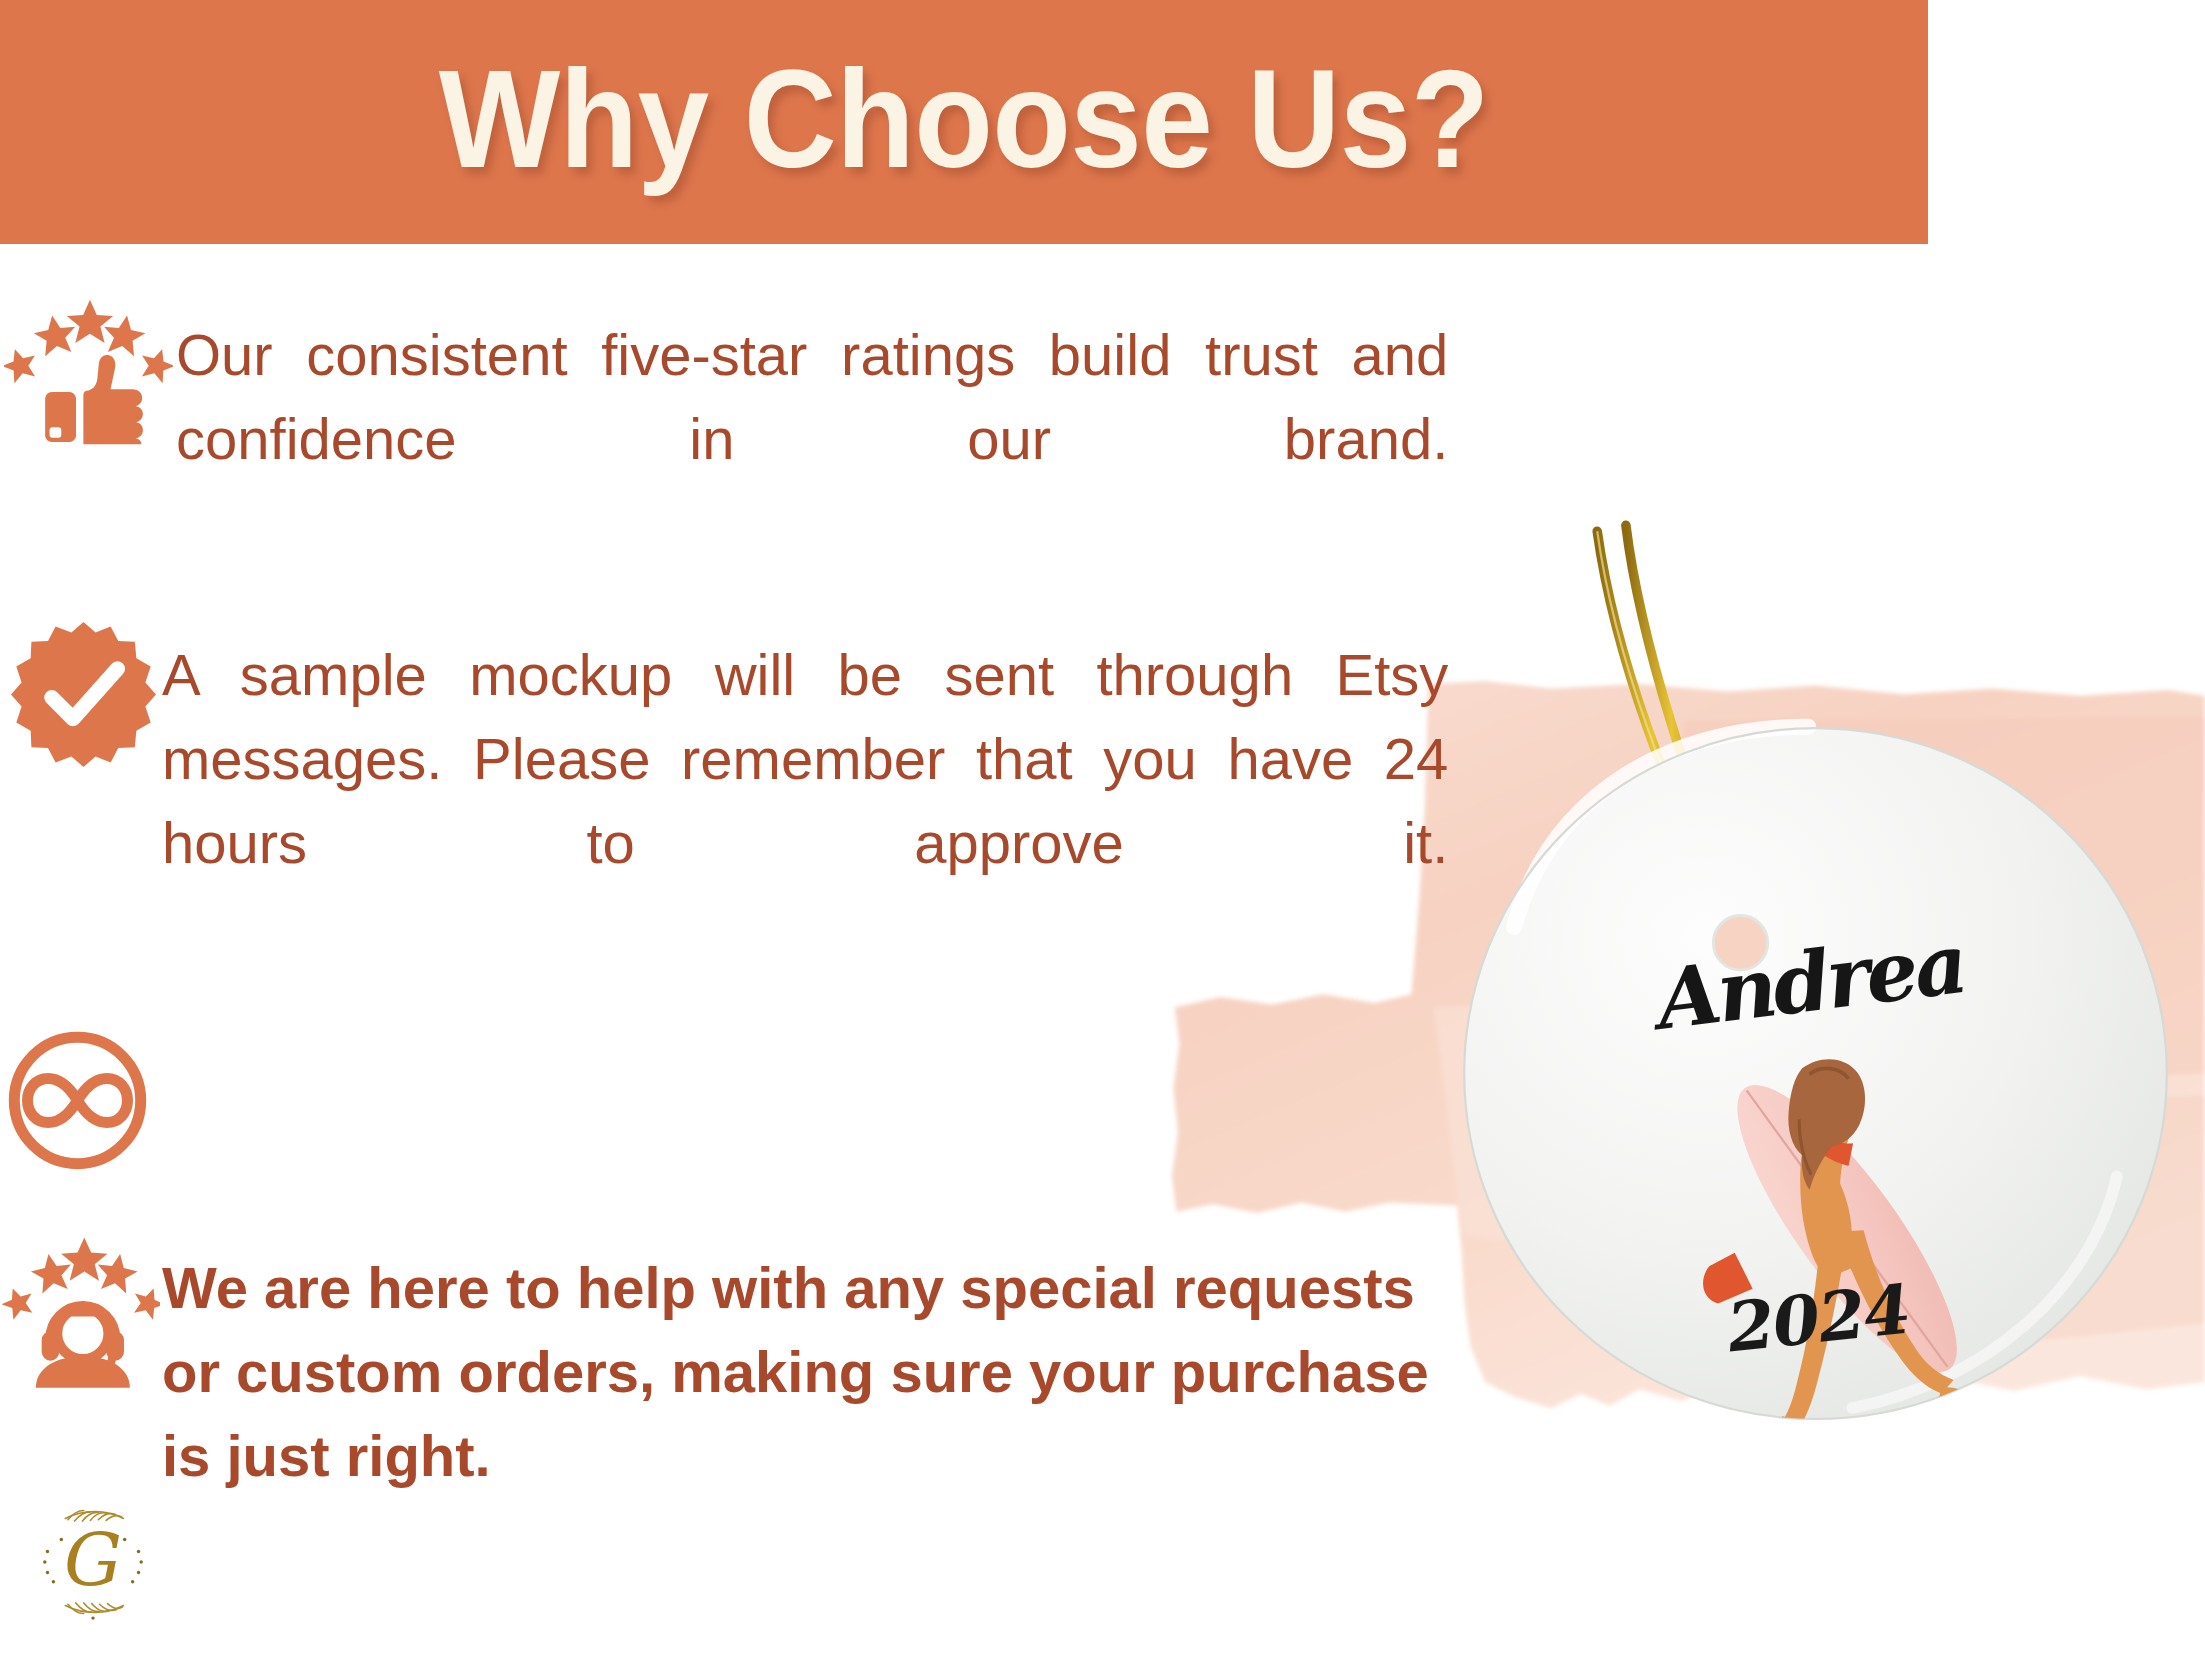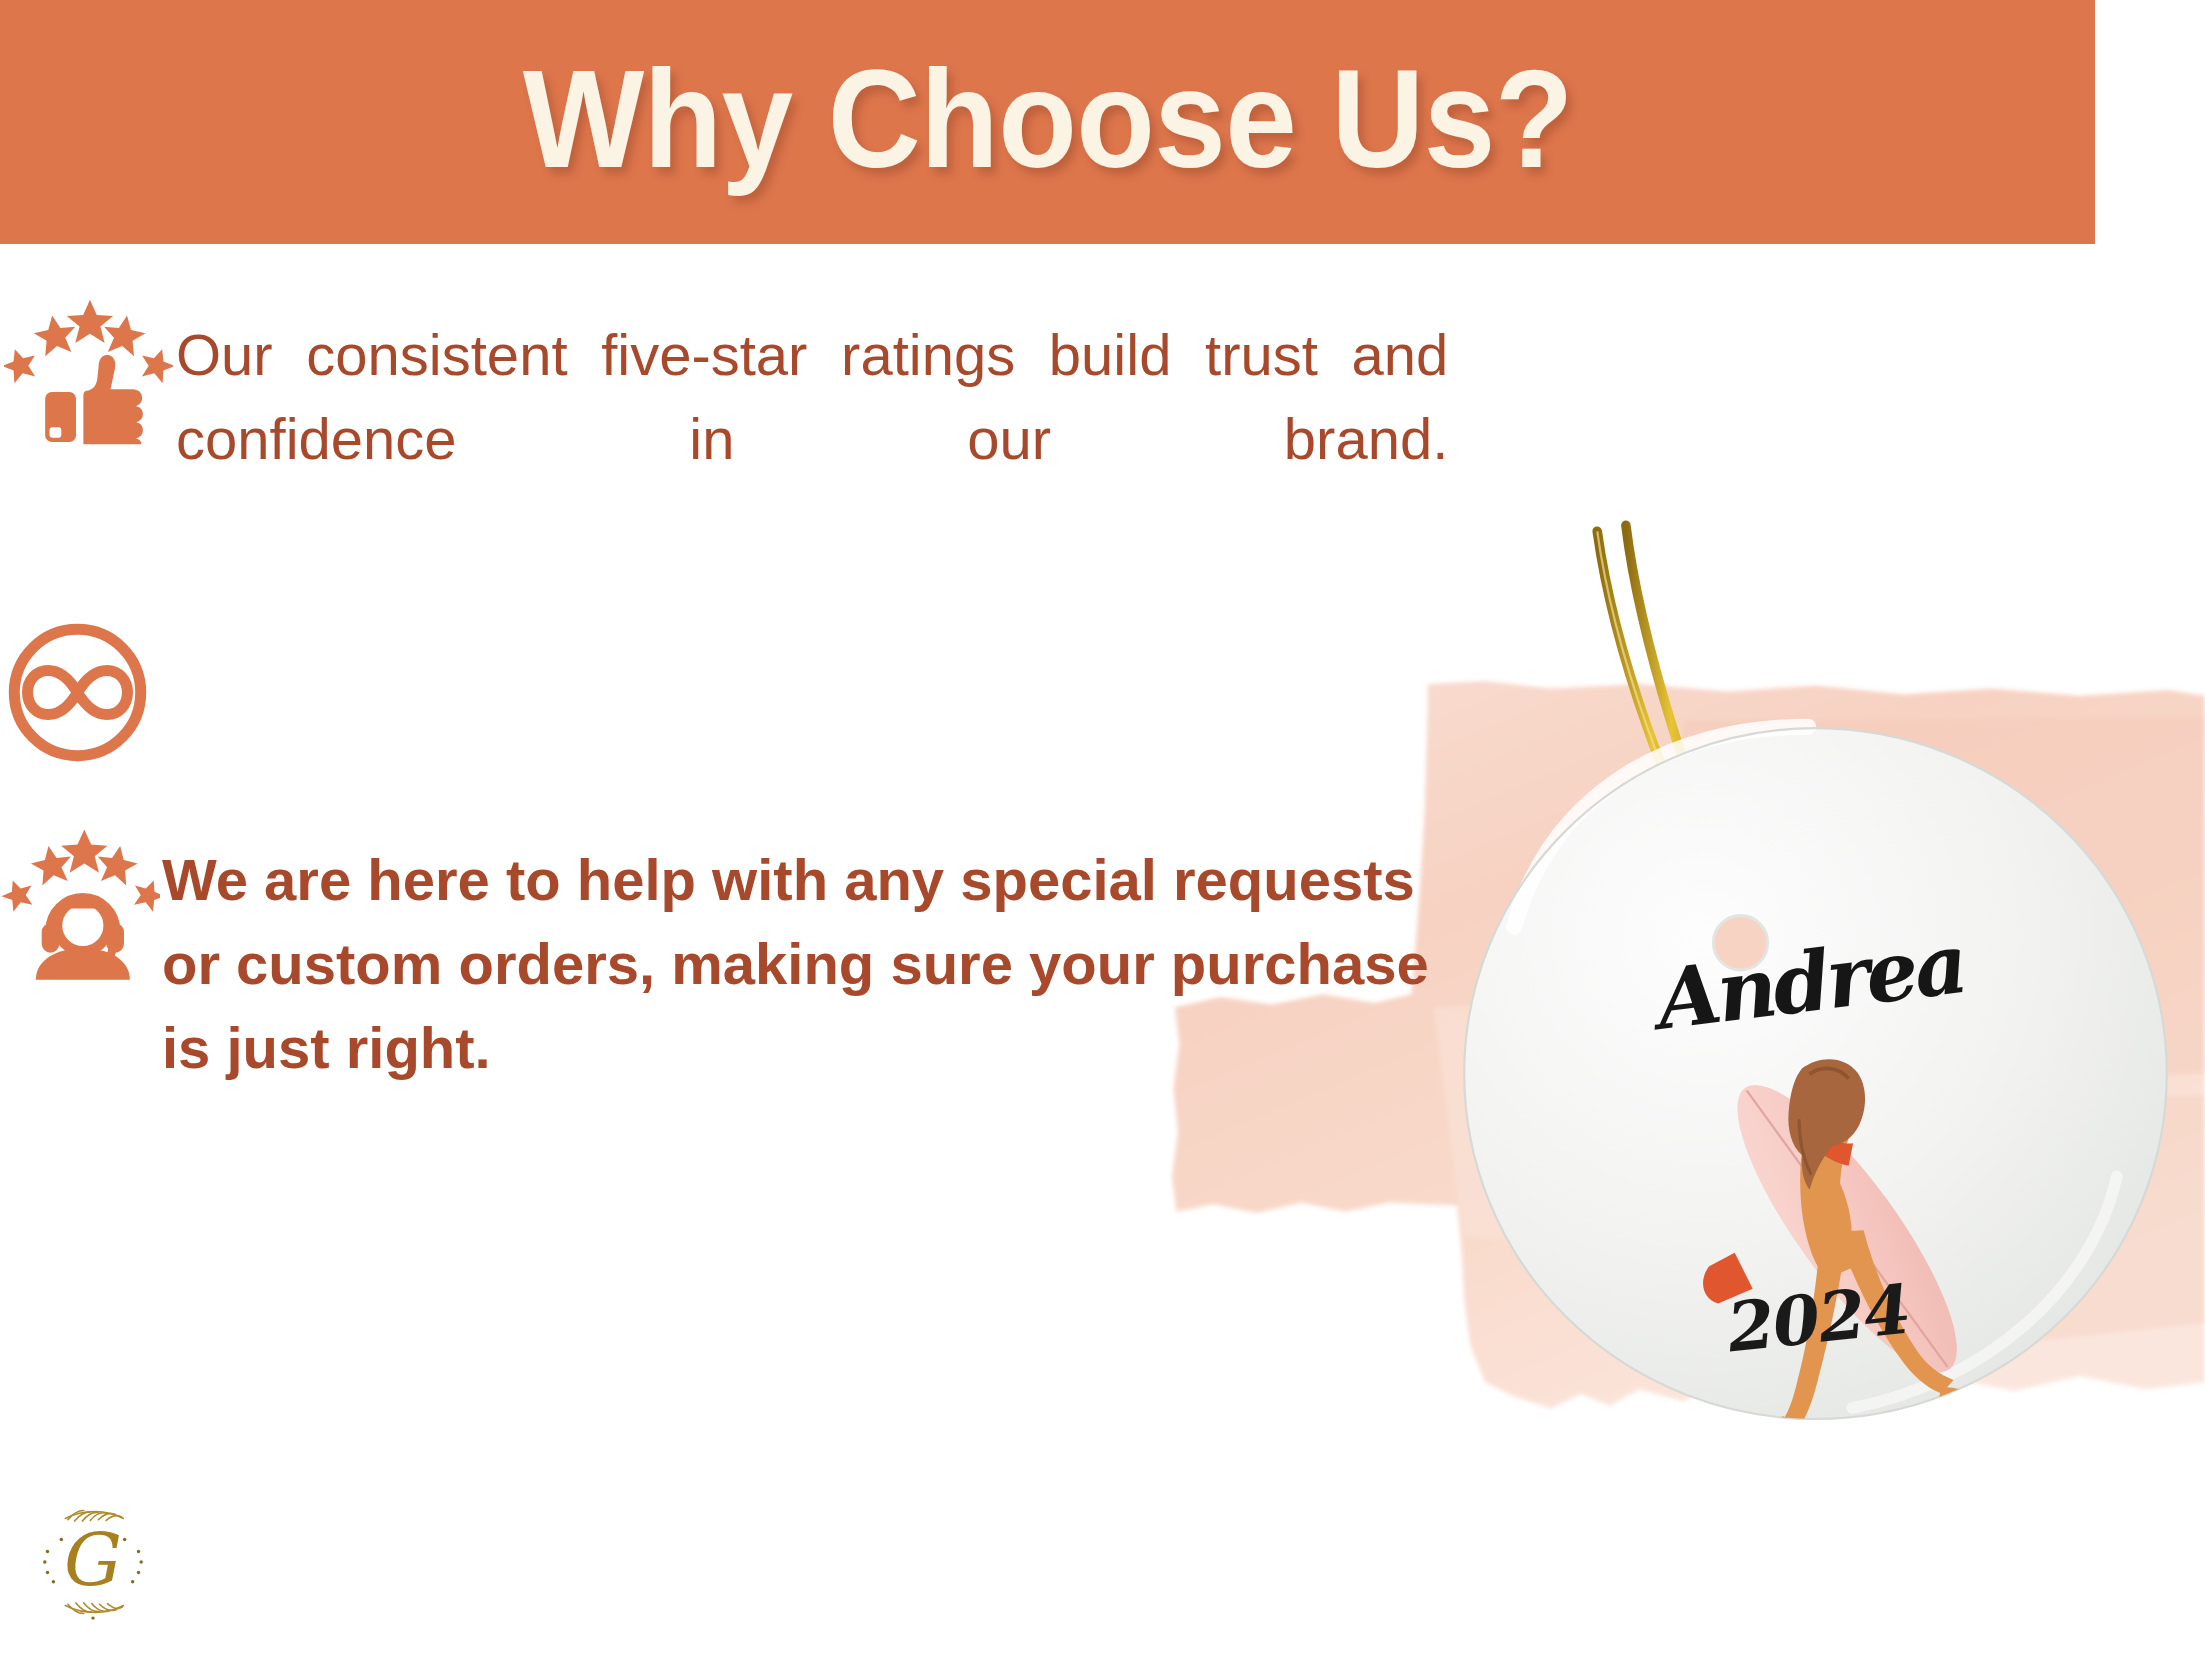--- a/index.html
+++ b/index.html
@@ -7,21 +7,21 @@
   body {
     background:#ffffff;
     font-family:"Liberation Sans", sans-serif;
     overflow:hidden;
     position:relative;
   }
 
   
   #header-banner{
     position:absolute; left:0; top:0;
-    width:2095px; height:244px;
+    width:1928px; height:244px;
     background:#DE764C;
     display:flex; align-items:center; justify-content:center;
   }
   #page-title{
     font-family:"Liberation Sans", sans-serif;
     font-size:140px;
     font-weight:bold;
     color:#FBF3E4;
     letter-spacing:-0.7px;
     transform:scaleX(0.92);
@@ -174,20 +174,36 @@
                    C188,142 184,146 179,147 C185,148 189,152 189,158
                    C189,164 185,168 180,169 C186,170 189,174 189,180
                    C189,186 185,190 179,191 C184,192 187,195 187,199
                    L108,199 Z"></path>
         </g>
       </svg>
     </div>
     <div class="feature-text justified">Our consistent five-star ratings build trust and confidence in our brand.</div>
   </div>
 
+  <div class="feature-row" id="feature-row-1">
+    <div class="feature-icon">
+      <svg width="151" height="151" viewBox="0 0 200 200">
+        <g fill="#DE764C">
+          <path d="M100,4
+            L116,18 L136,10 L146,29 L168,30 L170,52 L189,63 L182,84
+            L196,100 L182,116 L189,137 L170,148 L168,170 L146,171
+            L136,190 L116,182 L100,196 L84,182 L63,190 L53,171
+            L31,170 L30,148 L11,137 L18,116 L4,100 L18,84
+            L11,63 L30,52 L31,30 L53,29 L63,10 L84,18 Z"></path>
+        </g>
+        <path d="M58,104 L86,132 L145,66" fill="none" stroke="#FFFFFF" stroke-width="20" stroke-linecap="round" stroke-linejoin="round"></path>
+      </svg>
+    </div>
+    <div class="feature-text justified">A sample mockup will be sent through Etsy messages. Please remember that you have 24 hours to approve it.</div>
+  </div>
 
   <div class="feature-row" id="feature-row-2">
     <div class="feature-icon">
       <svg width="147" height="147" viewBox="0 0 200 200">
         <circle cx="100" cy="100" r="86" fill="none" stroke="#DE764C" stroke-width="15"></circle>
         <path d="M100,100
                  C88,80 74,70 60,70 C44,70 32,83 32,100
                  C32,117 44,130 60,130 C74,130 88,120 100,100
                  C112,80 126,70 140,70 C156,70 168,83 168,100
                  C168,117 156,130 140,130 C126,130 112,120 100,100 Z" fill="none" stroke="#DE764C" stroke-width="15" stroke-linecap="round"></path>

